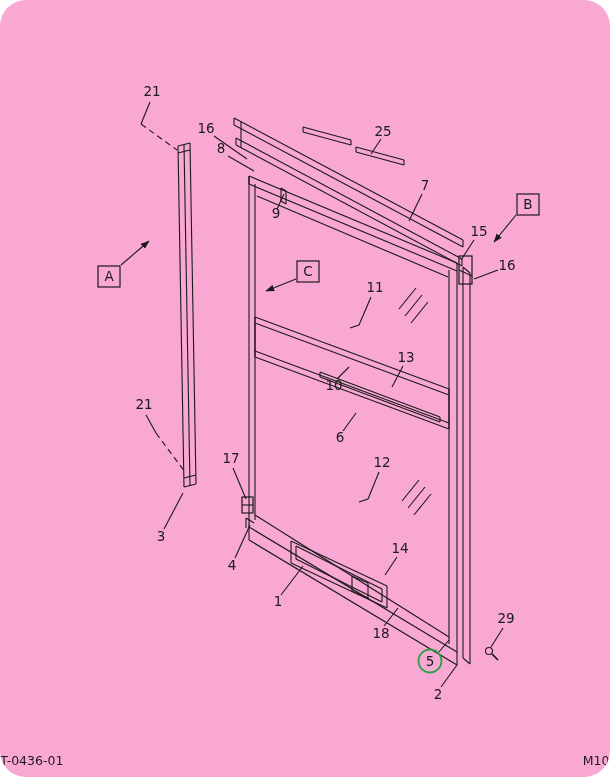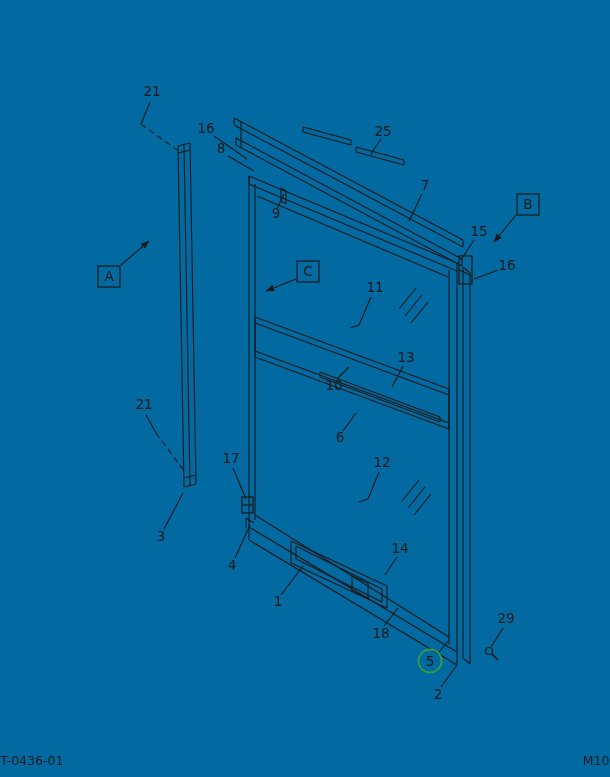--- a/index.html
+++ b/index.html
@@ -1,22 +1,23 @@
 <!DOCTYPE html>
 <html><head>
 <meta charset="utf-8">
 <style>
   html, body { margin: 0; padding: 0; background: #ffffff; }
   .page {
     position: relative;
     width: 610px;
     height: 777px;
-    background: #0369a1;
+    background: #f9a8d4;
     font-family: "DejaVu Sans", sans-serif;
     overflow: hidden;
+    border-radius: 26px;
   }
   svg { display: block; }
   svg line, svg polyline, svg rect.box, svg path.part, svg circle.part {
     stroke: #1a1a1a;
     fill: none;
     stroke-width: 1.1;
   }
   svg .thin { stroke-width: 1; }
   svg .thick { stroke-width: 1.7; }
   svg .dashed { stroke-dasharray: 6 4; }

